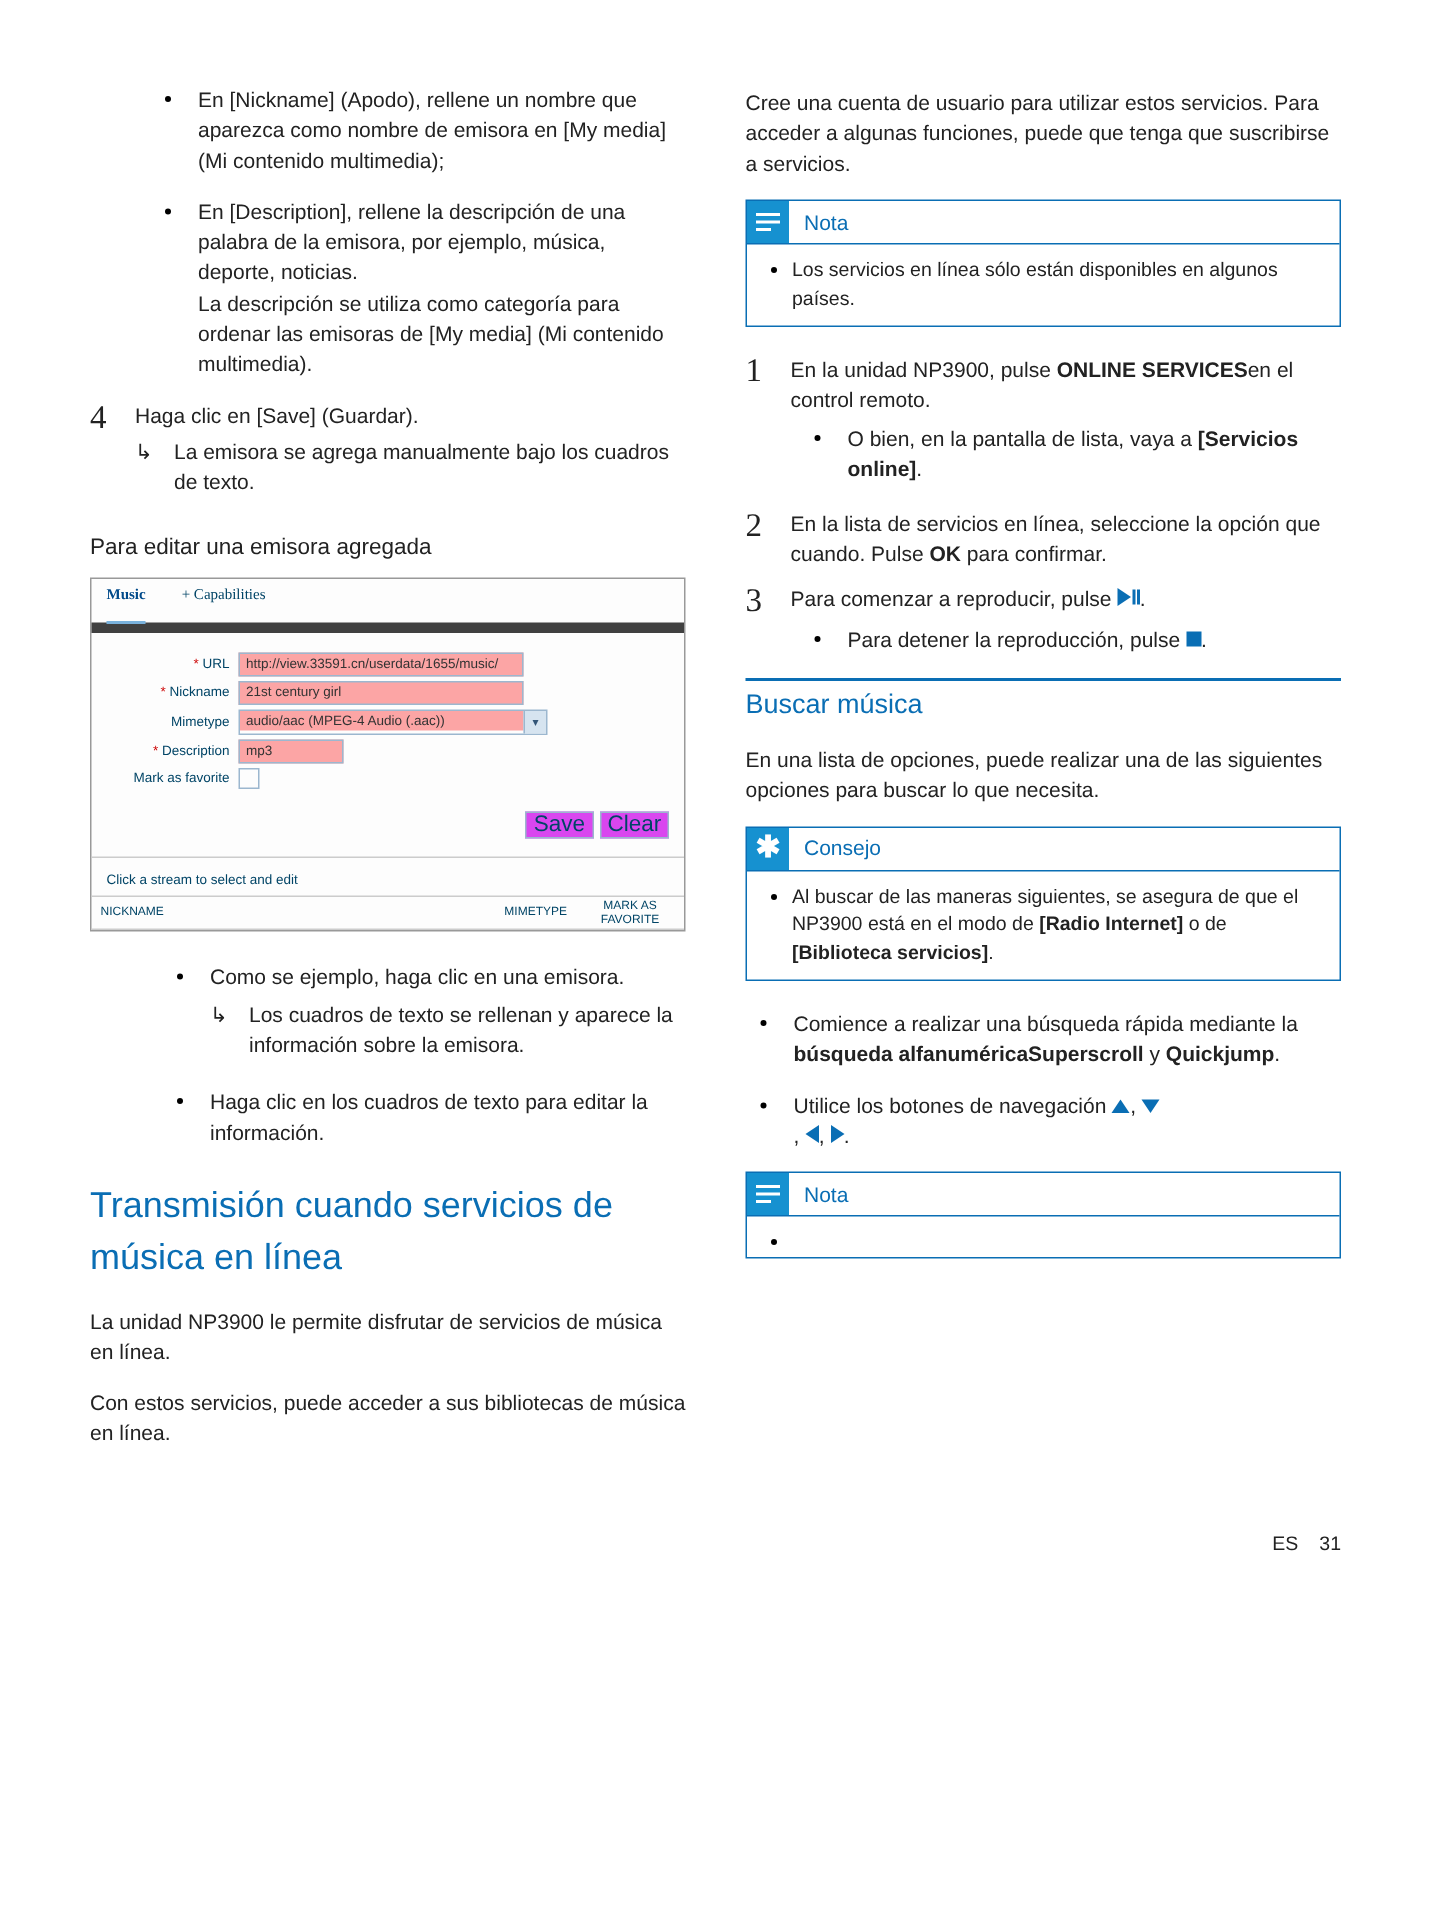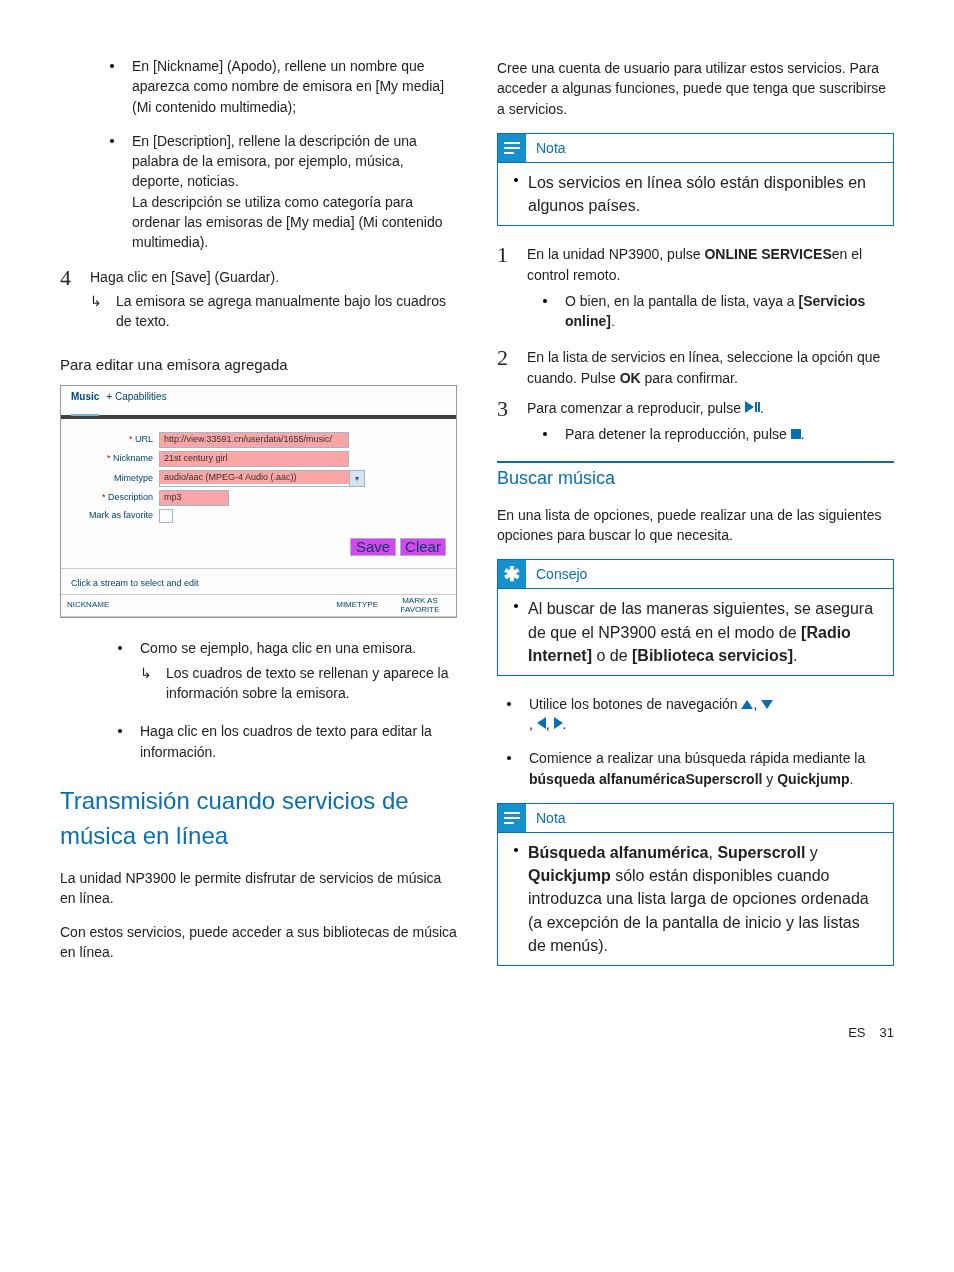--- a/index.html
+++ b/index.html
@@ -70,33 +70,33 @@
   .box-icon {
     width:28px; height:28px; background:#1691d0; color:#fff;
     display:flex; align-items:center; justify-content:center;
     font-size:18px; font-weight:bold; margin-right:10px;
   }
   .box-title { color:#0a6eb4; font-size:14px; }
   .box-body {
     border-top:1px solid #0a6eb4;
     padding: 8px 12px;
     display:flex;
-    font-size: 16px;
+    font-size: 13px;
   }
   .box-body .bullet-dot { margin: 7px 10px 0 4px; }
 
   .mock {
     border:1px solid #999; background:#fdfdfd;
     font-family: Tahoma, sans-serif;
     font-size: 10px;
     color:#004a8a;
     margin: 8px 0 20px 0;
     padding: 0;
   }
-  .mock .tabs { display:flex; gap:7px; padding:4px 10px 10px 10px; border-bottom:4px solid #404040;}
+  .mock .tabs { display:flex; gap:24px; padding:4px 10px 10px 10px; border-bottom:7px solid #404040;font-family:Liberation Serif, serif;}
   .mock .tab-active { color:#004a8a; font-weight:bold; position:relative; }
   .mock .tab-active:after{content:"";position:absolute;left:0;right:0;bottom:-11px;height:2px;background:#7ab2dc;}
   .mock .tab { color:#046; }
   .mock .form { padding: 10px 10px 6px 10px; }
   .mock .row { display:flex; align-items:center; margin: 3px 0; }
   .mock .lbl { width: 82px; text-align:right; padding-right:6px; font-size:9px; color:#046;}
   .mock .req { color:#c00; }
   .mock .inp {
     border:1px solid #9cb7cf; background:#fca5a5; height:14px;
     padding: 0 4px; font-size:9px; color:#333; flex:1; max-width:180px;
@@ -288,51 +288,48 @@
         <span class="bullet-dot"></span>
         <span>
           <span>Al buscar de las maneras siguientes, se asegura de que el NP3900 está en el modo de </span><b>[Radio Internet]</b><span> o de </span><b>[Biblioteca servicios]</b><span>.</span>
         </span>
       </div>
     </div>
 
     <div class="bullet-item" style="margin-left:10px">
       <span class="bullet-dot"></span>
       <span>
+        <span>Comience a realizar una búsqueda rápida mediante la </span><b>búsqueda alfanumérica</b><b>Superscroll</b><span> y </span><b>Quickjump</b><span>.</span>
+      </span>
+    </div>
+
+    <div class="bullet-item" style="margin-left:10px">
+      <span class="bullet-dot"></span>
+      <span>
         <span>Utilice los botones de navegación </span>
         <span class="tri up"></span>, 
         <span class="tri down"></span><br>
         , <span class="tri left"></span>, 
         <span class="tri right"></span>.
-      </span>
-    </div>
-
-    <div class="bullet-item" style="margin-left:10px">
-      <span class="bullet-dot"></span>
-      <span>
-        <span>Comience a realizar una búsqueda rápida mediante la </span><b>búsqueda alfanumérica</b><b>Superscroll</b><span> y </span><b>Quickjump</b><span>.</span>
       </span>
     </div>
 
     <div class="note-box">
       <div class="box-head">
         <span class="box-icon">
           <svg width="18" height="14" viewBox="0 0 18 14">
               <rect x="1" y="1" width="16" height="2" fill="#fff"></rect>
               <rect x="1" y="6" width="16" height="2" fill="#fff"></rect>
               <rect x="1" y="11" width="10" height="2" fill="#fff"></rect>
             </svg>
         </span>
         <span class="box-title">Nota</span>
       </div>
       <div class="box-body">
         <span class="bullet-dot"></span>
-        <span>
-          <b>Búsqueda alfanumérica</b>, <b>Superscroll</b> y <b>Quickjump</b><span> sólo están disponibles cuando introduzca una lista larga de opciones ordenada (a excepción de la pantalla de inicio y las listas de menús).</span>
-        </span>
       </div>
     </div>
 
   </div>
 </div>
 
 <div class="footer">
   <span>ES</span>
   <span>31</span>
 </div>

